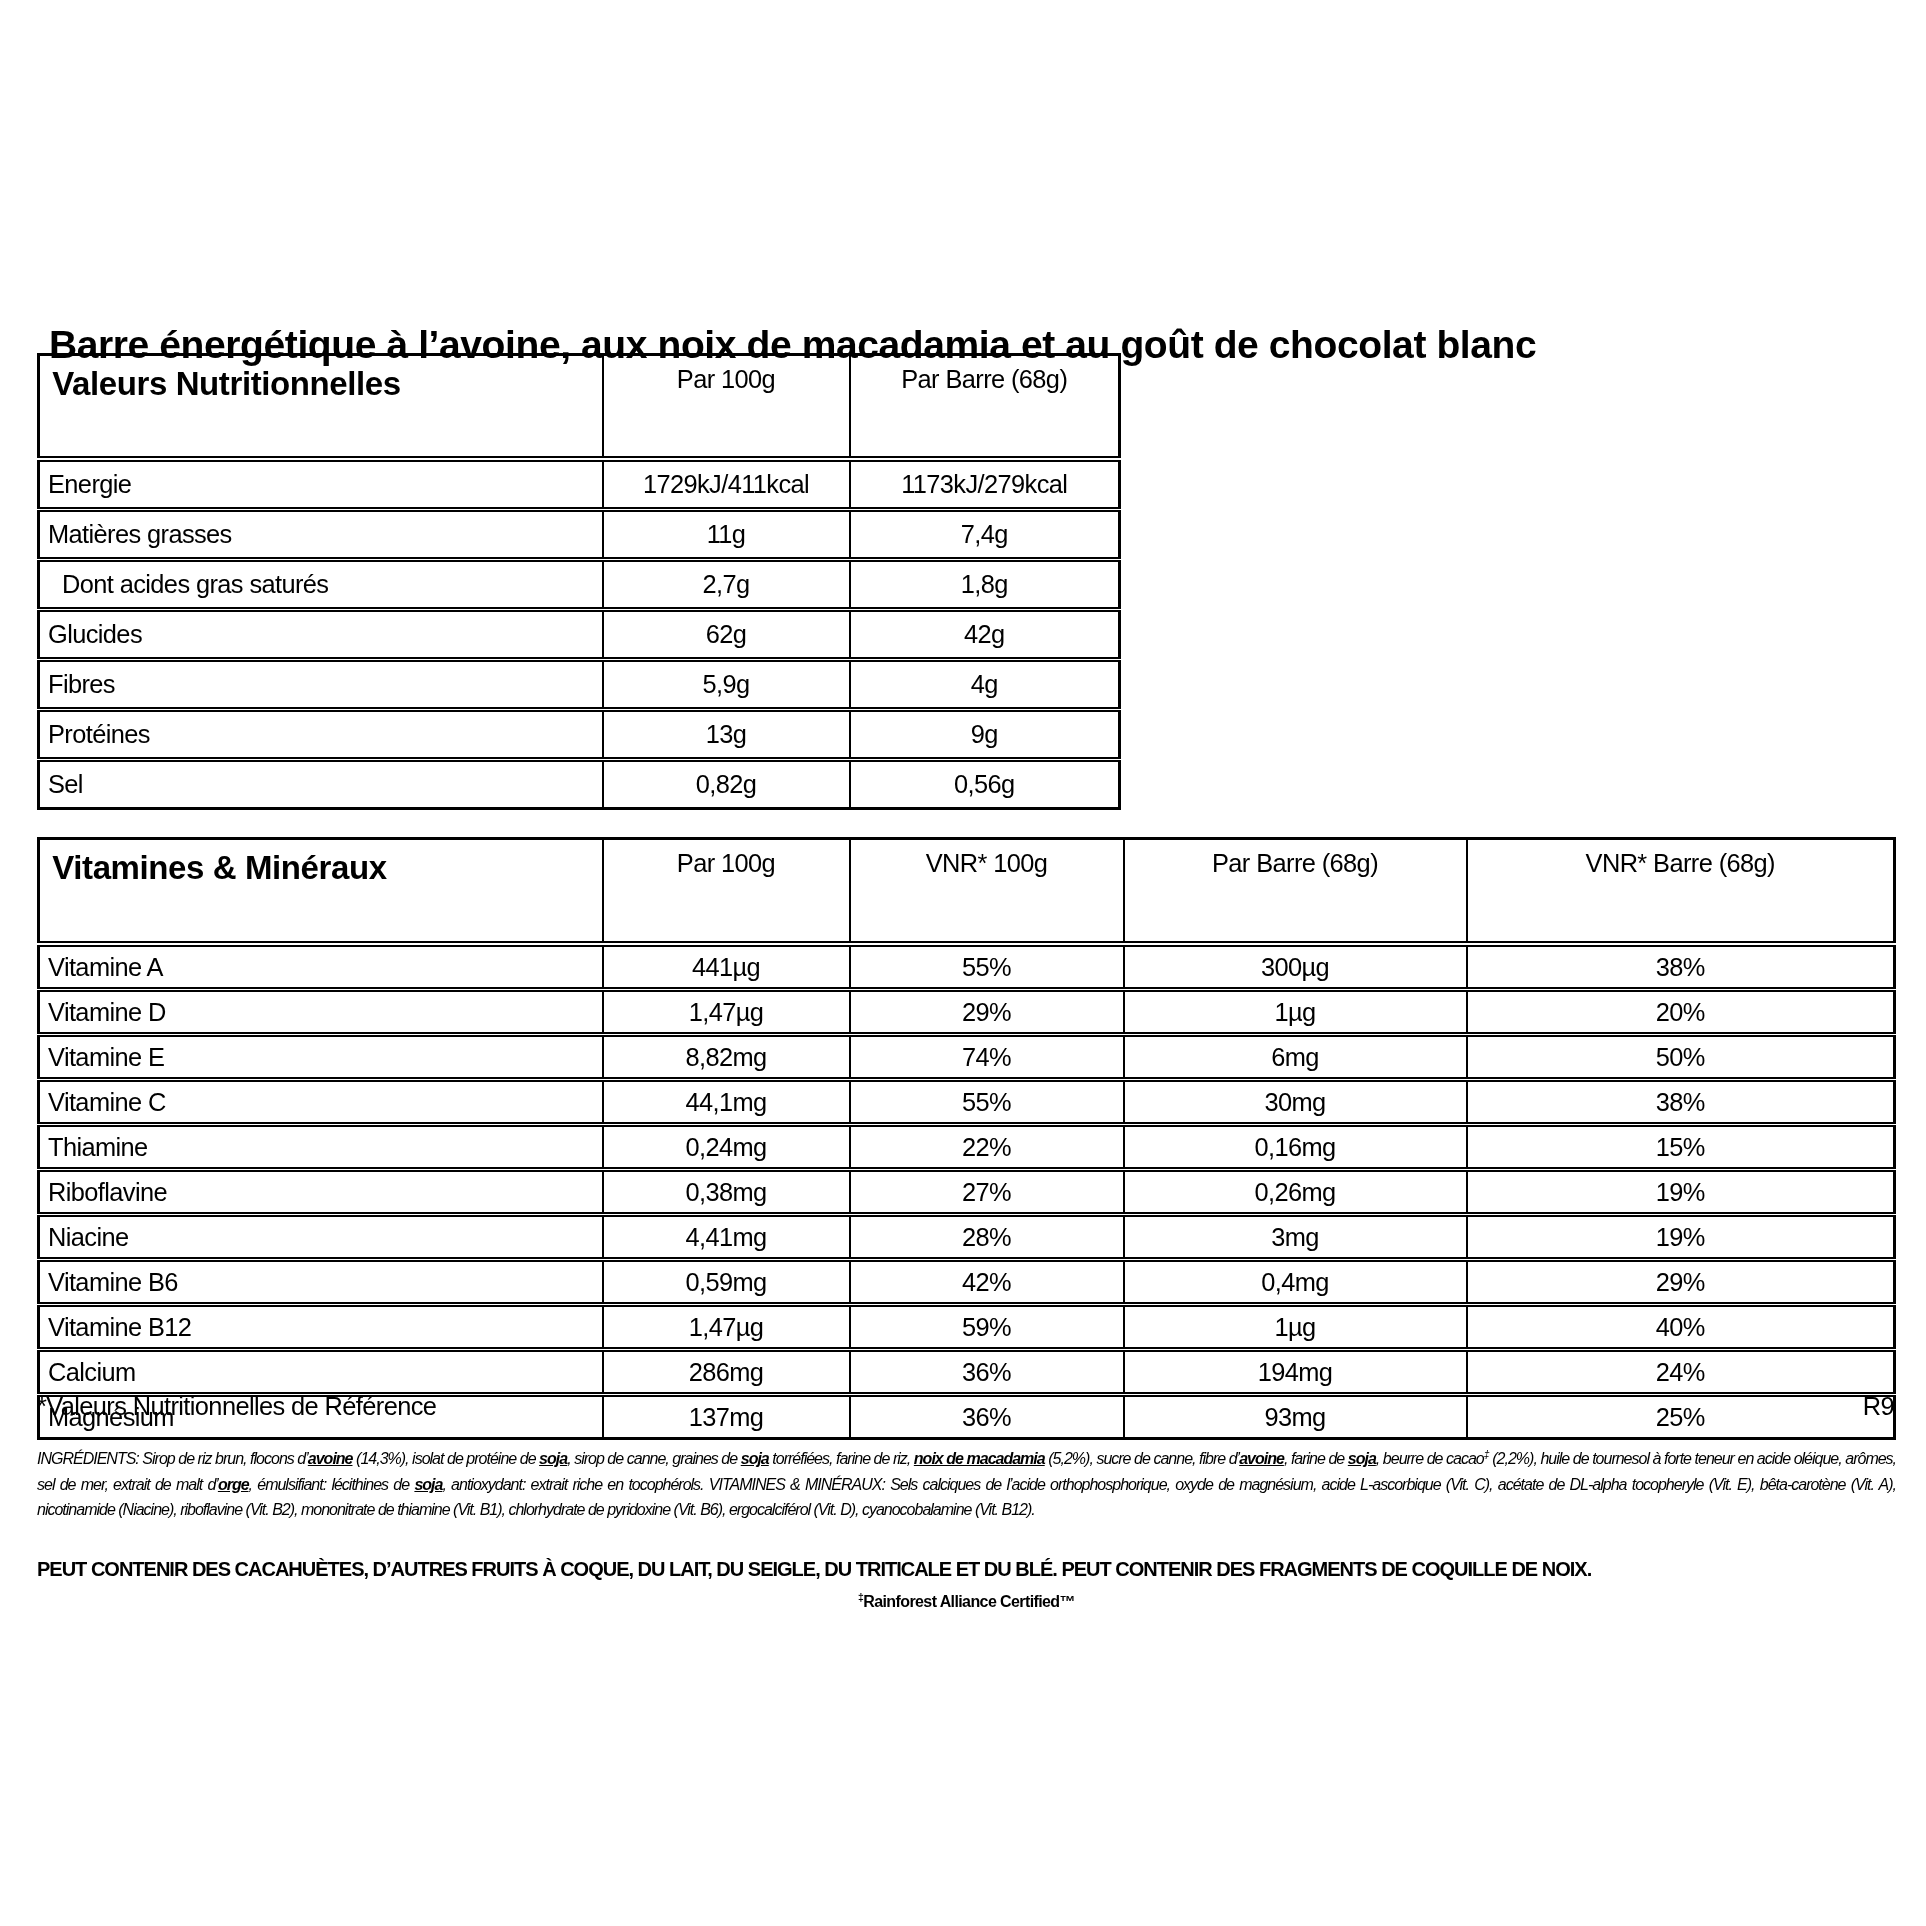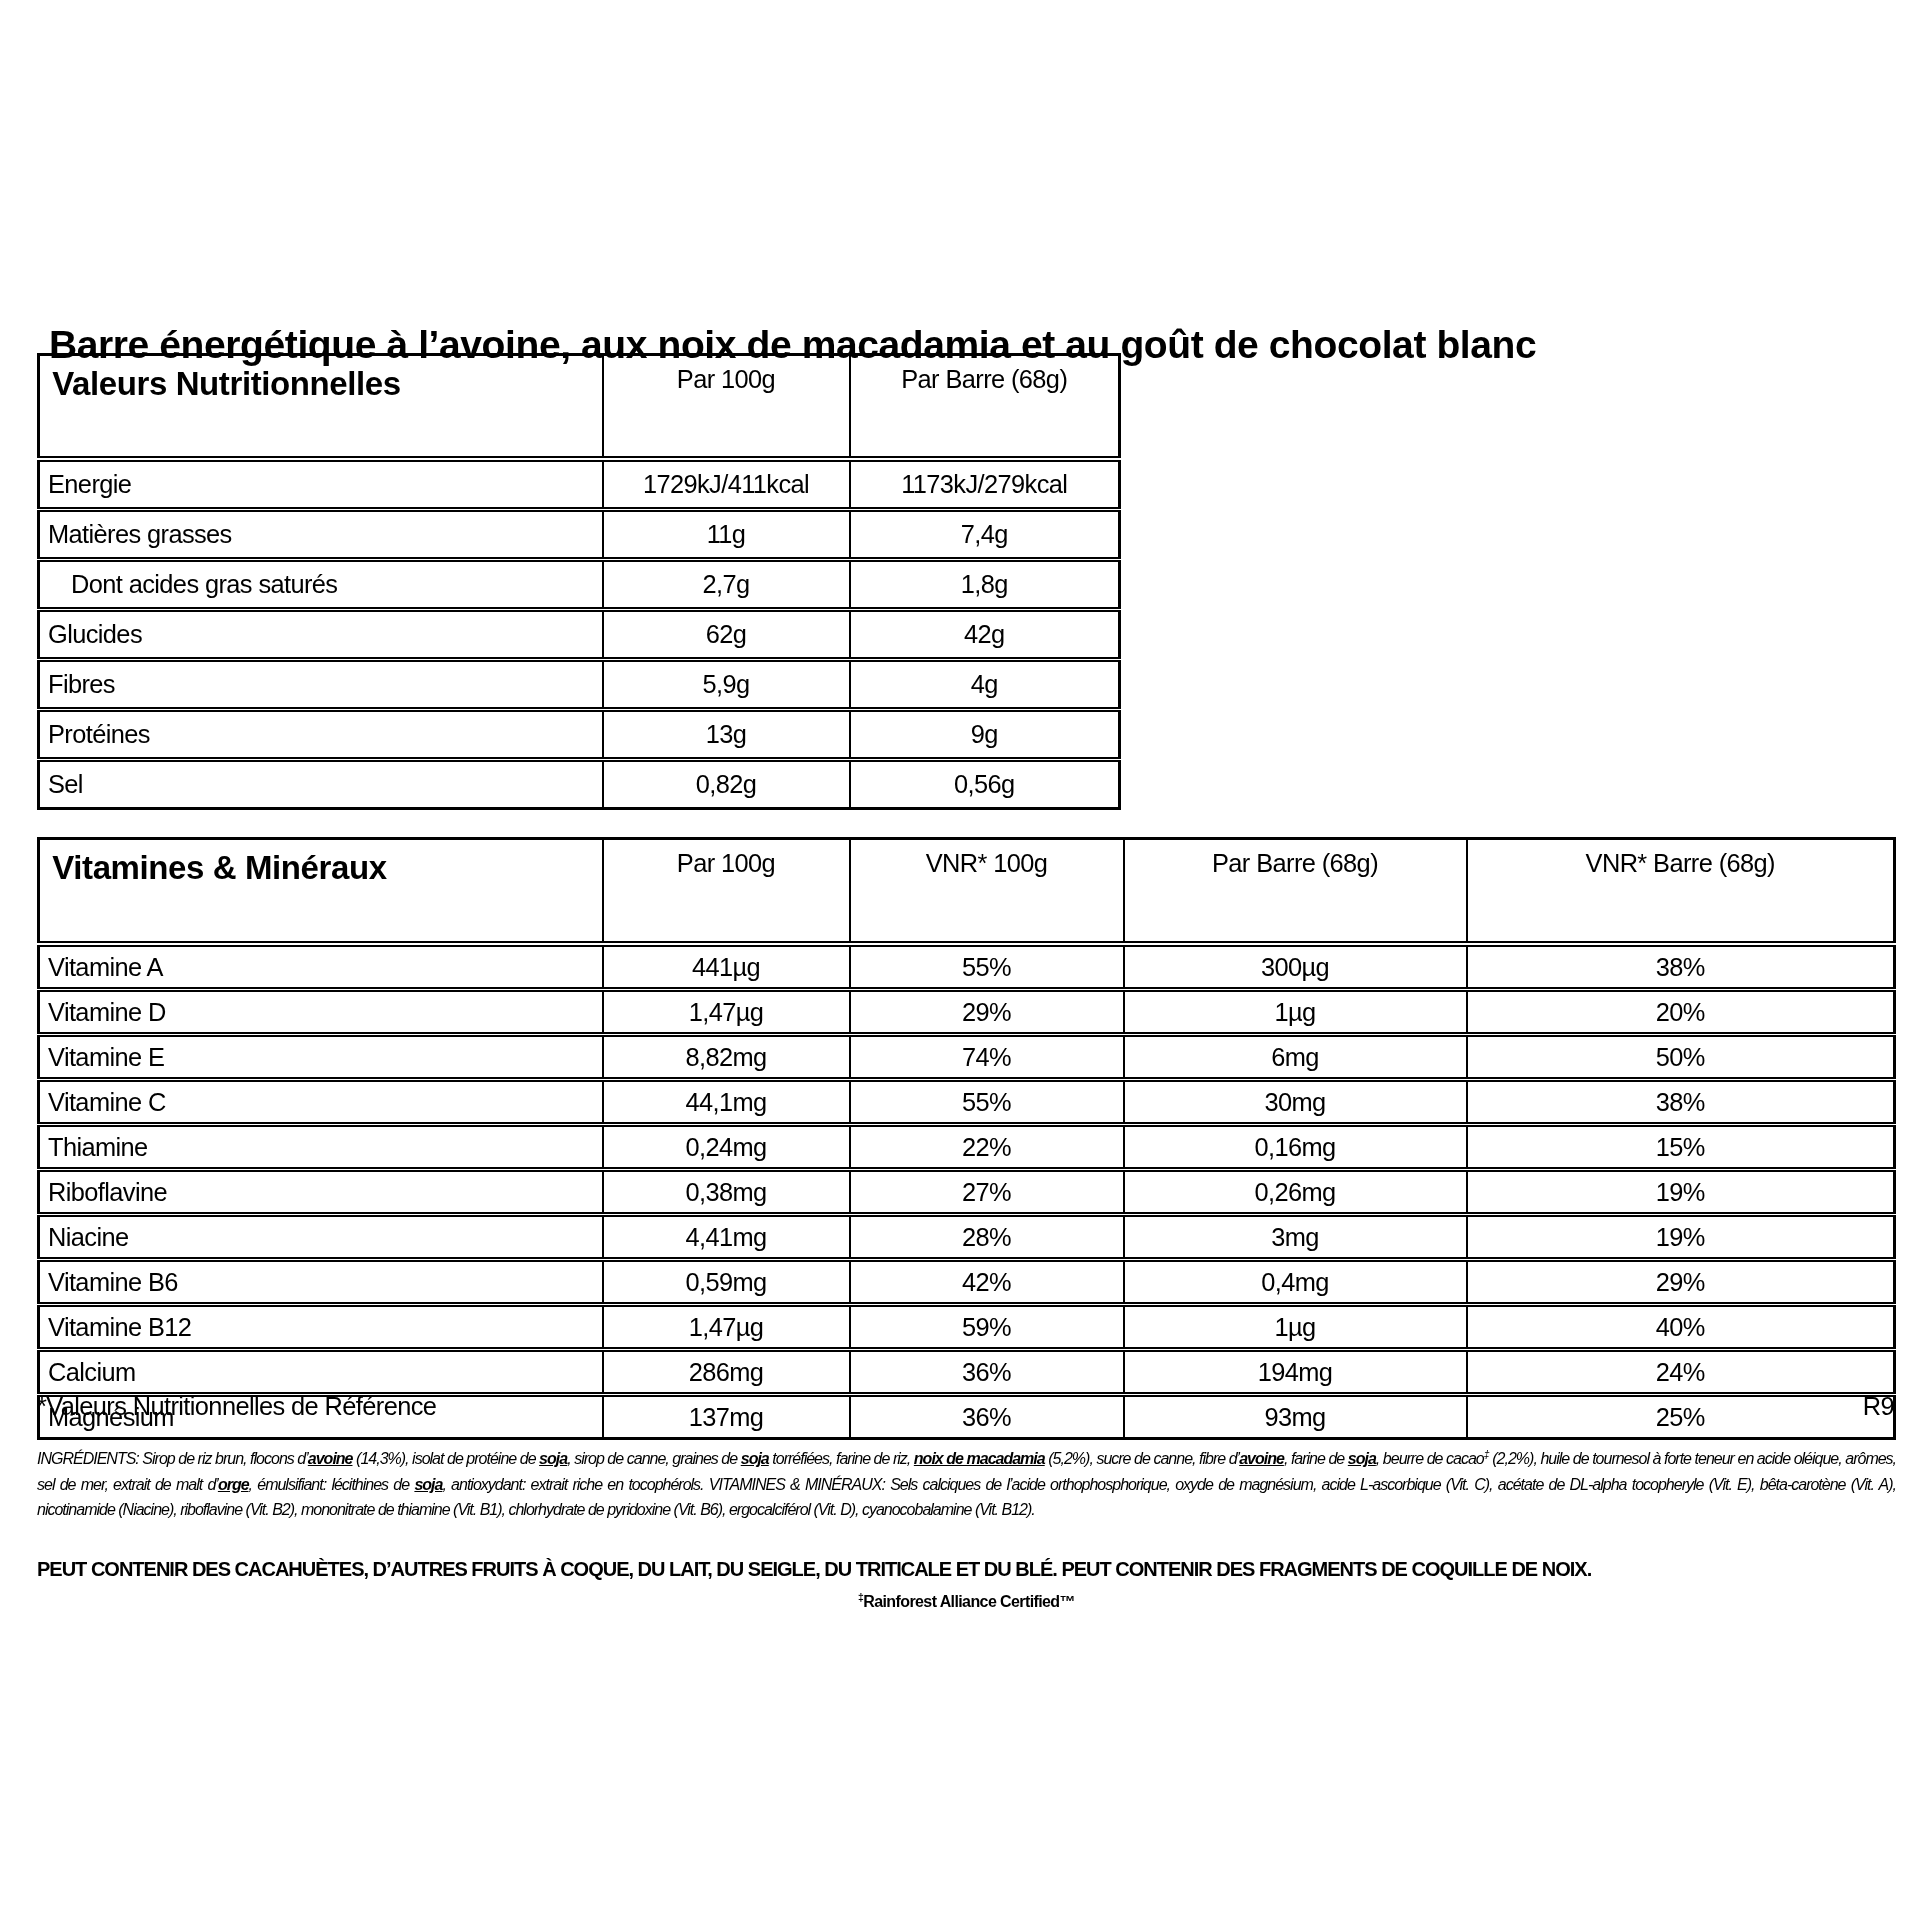--- a/index.html
+++ b/index.html
@@ -62,21 +62,21 @@
     font-weight: bold;
     letter-spacing: -0.4px;
   }
   #nutrition-table thead th { height: 91px; }
   #vitamins-table thead th { height: 92px; }
   th + th, td + td { border-left: 2.3px solid #000; }
   tbody td { border-top: 5.4px double #000; font-size: 25.4px; }
   #nutrition-table tbody td { height: 45px; }
   #vitamins-table tbody td { height: 40px; }
   td.label { text-align: left; padding-left: 8px; }
-  td.label.indent { padding-left: 31px; }
+  td.label.indent { padding-left: 22px; }
   td.val { text-align: center; }
   .footnote-row {
     position: absolute;
     left: 37px;
     top: 1392px;
     width: 1857px;
     display: flex;
     justify-content: space-between;
     font-size: 25.4px;
     letter-spacing: -0.6px;

